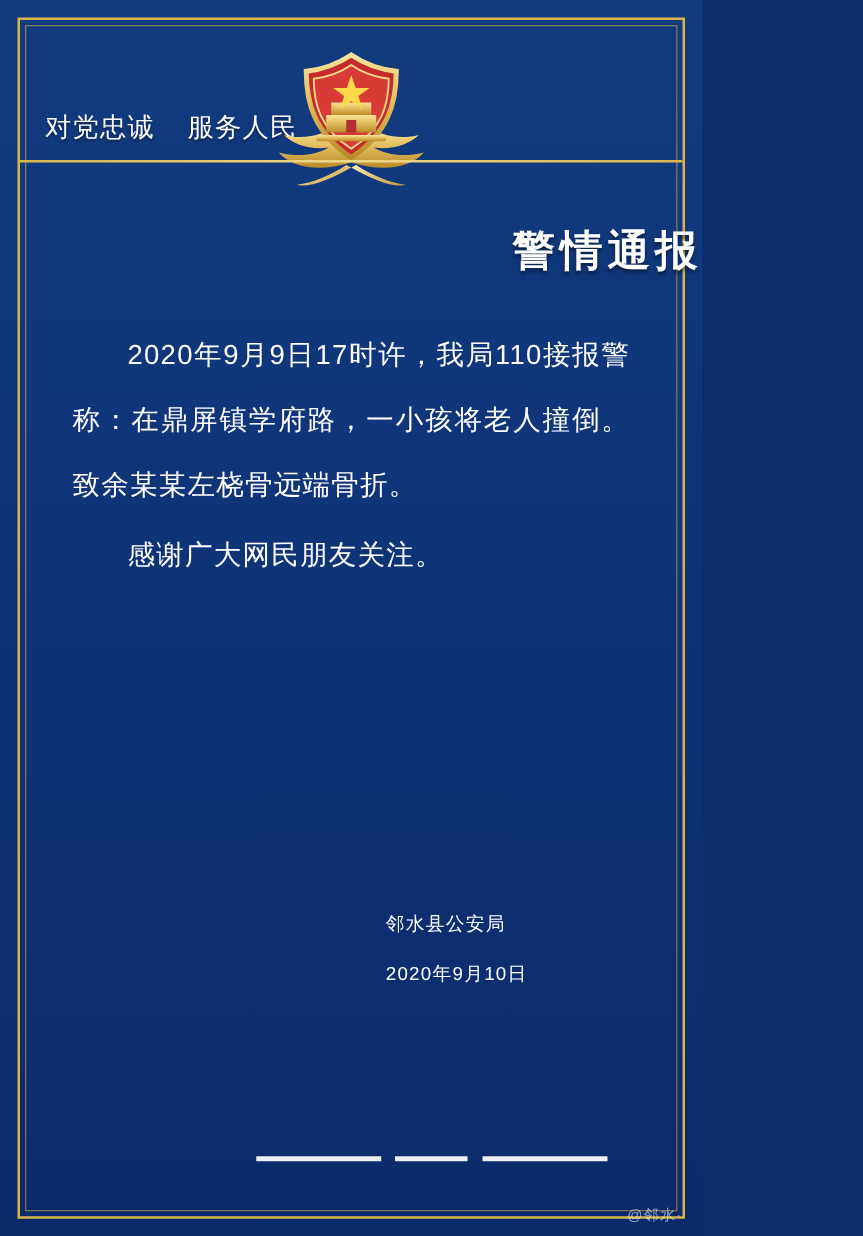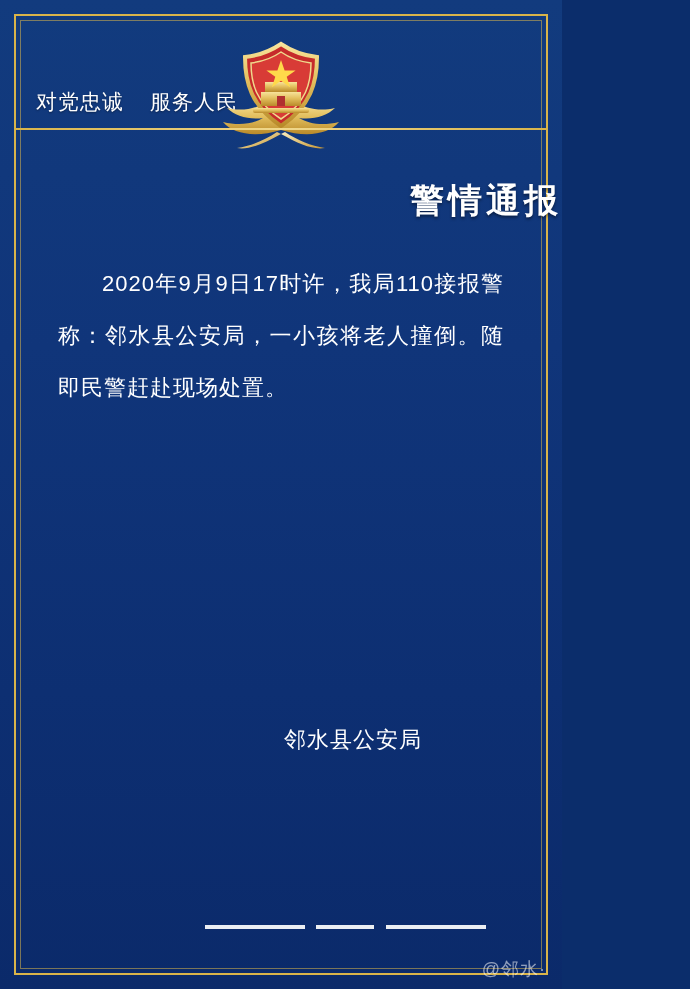--- a/index.html
+++ b/index.html
@@ -115,21 +115,21 @@
     margin: 0 0 4px 0;
     text-indent: 2em;
   }
 
   
   .signature {
     position: absolute;
     right: 140px;
     top: 720px;
     text-align: left;
-    font-size: 22px;
+    font-size: 15px;
     line-height: 40px;
     letter-spacing: 1px;
   }
 
   
   .bottom-ornament {
     position: absolute;
     left: 0;
     right: 0;
     bottom: 52px;
@@ -142,21 +142,21 @@
     opacity: 0.92;
   }
   .bottom-ornament .b1 { left: 205px; width: 100px; top: 6px; }
   .bottom-ornament .b2 { left: 316px; width: 58px;  top: 6px; }
   .bottom-ornament .b3 { left: 386px; width: 100px; top: 6px; }
 
   .watermark {
     position: absolute;
     right: 16px;
     bottom: 8px;
-    font-size: 18px;
+    font-size: 12px;
     color: rgba(255,255,255,0.55);
     letter-spacing: 1px;
   }
 </style>
 </head>
 <body>
 
 <div class="page">
 
   <div class="frame"></div>
@@ -202,25 +202,27 @@
         <rect x="34" y="74" width="56" height="5" rx="2" fill="url(#goldg)"></rect>
       </svg>
     </div>
   </div>
 
   <div class="header-rule"></div>
 
   <div class="doc-title">警情通报</div>
 
   <div class="body-text">
-    <p>2020年9月9日17时许，我局110接报警称：邻水县公安局，一小孩将老人撞倒。随即民警赶赴现场处置。</p>
+    <p>2020年9月9日17时许，我局110接报警称：在鼎屏镇学府路，一小孩将老人撞倒。致余某某左桡骨远端骨折。</p>
+    <p>感谢广大网民朋友关注。</p>
   </div>
 
   <div class="signature">
     <div>邻水县公安局</div>
+    <div>2020年9月10日</div>
   </div>
 
   <div class="bottom-ornament">
     <div class="bar b1"></div>
     <div class="bar b2"></div>
     <div class="bar b3"></div>
   </div>
 
   <div class="watermark">@邻水·</div>
 </div>

